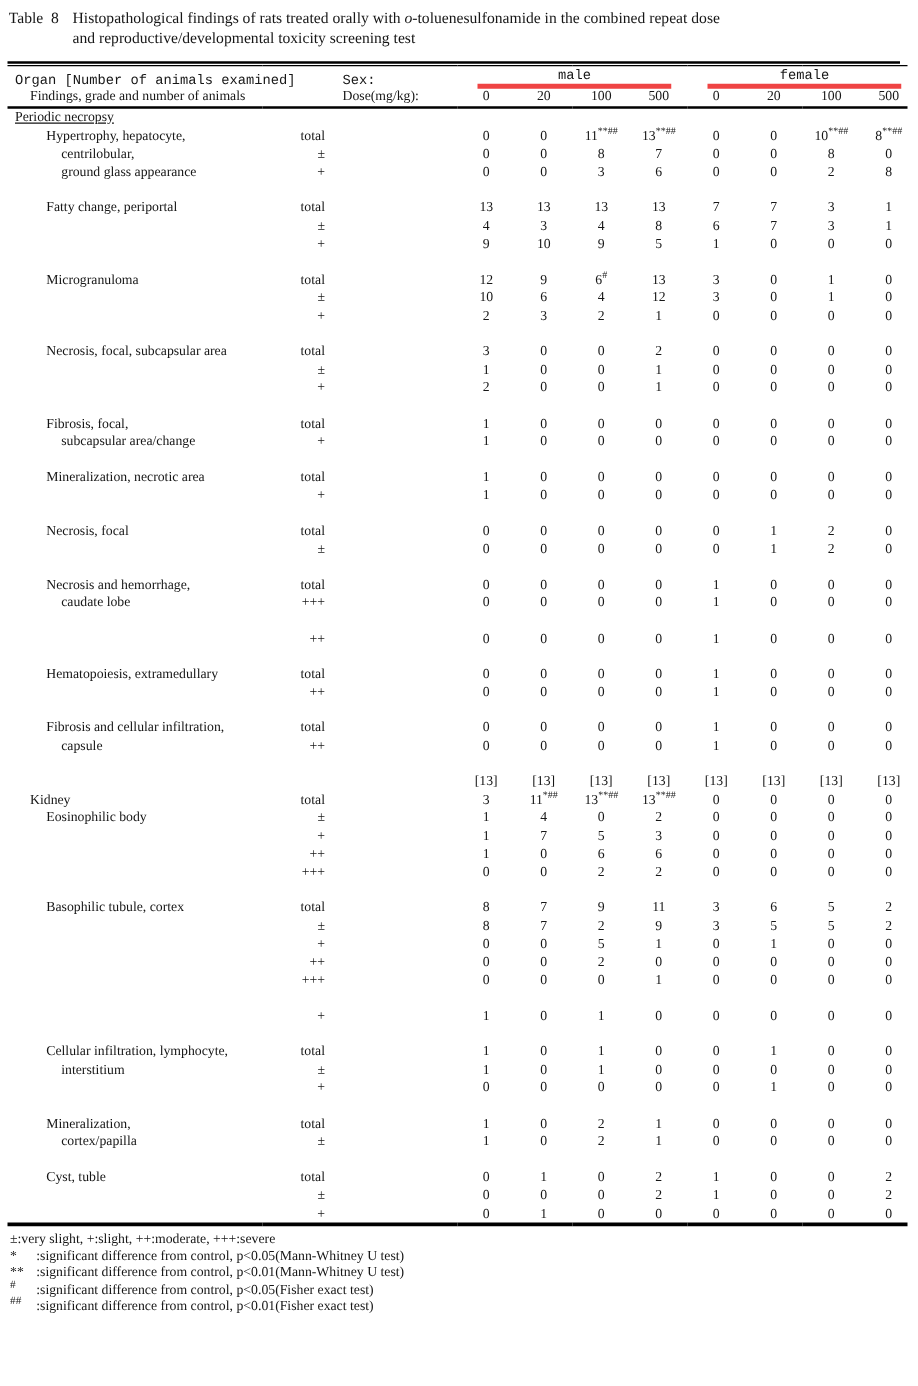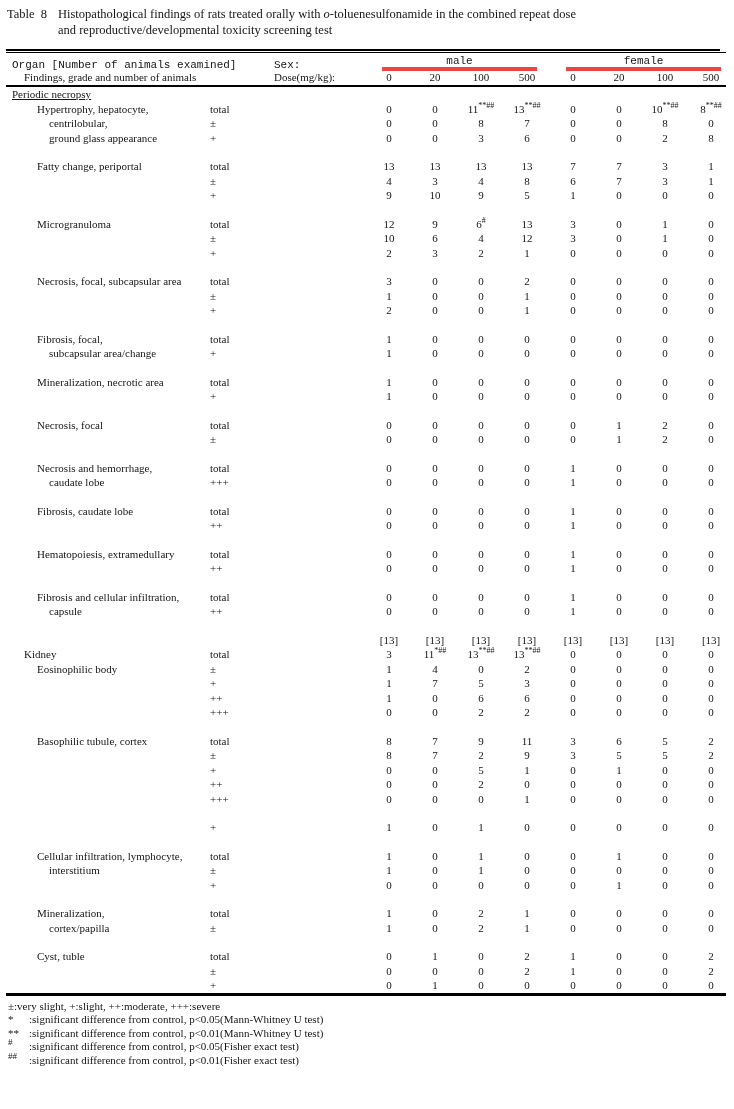--- a/index.html
+++ b/index.html
@@ -28,21 +28,21 @@
   th.sexdose { text-align: left; padding-left: 14px; white-space: nowrap; }
   th.group { padding: 0; }
   .grule { border-bottom: 4px solid #ef4444; margin: 0 13px 0 16px; text-align: center; padding-bottom: 0px; }
   th.num, td.num { text-align: center; }
   
   tbody td { font-size: 11px; line-height: 14.5px; height: 14.5px; padding: 0; white-space: nowrap; overflow: visible; }
   tr.section td { padding-left: 6px; height: 16px; }
   tr.section span { text-decoration: underline; text-align: right; }
   tr.spacer td { height: 14px; }
   td.lblcell { text-align: left; }
-  td.grade { text-align: left; }
+  td.grade { text-align: right; }
   .ind1 { padding-left: 18px; }
   .ind2 { padding-left: 31px; }
   .ind3 { padding-left: 43px; }
   sup.mark { font-size: 8px; line-height: 0; vertical-align: super; letter-spacing: 0px; }
   
   .footnotes { margin: 4px 0 0 3px; font-size: 11px; line-height: 13.5px; }
   .fnrow { white-space: nowrap; }
   .fnsym { display: inline-block; width: 21px; }
   .fnsym.raised { vertical-align: super; font-size: 9px; line-height: 0; }
 </style>
@@ -381,33 +381,20 @@
             <td class="num">0</td>
             <td class="num">1</td>
             <td class="num">0</td>
             <td class="num">0</td>
             <td class="num">0</td>
           </tr>
           <tr class="spacer">
             <td colspan="11"></td>
           </tr>
           <tr>
-            <td class="lblcell ind2">Fibrosis, caudate lobe</td>
-            <td class="grade">total</td>
-            <td></td>
-            <td class="num">0</td>
-            <td class="num">0</td>
-            <td class="num">0</td>
-            <td class="num">0</td>
-            <td class="num">1</td>
-            <td class="num">0</td>
-            <td class="num">0</td>
-            <td class="num">0</td>
-          </tr>
-          <tr>
             <td class="lblcell ind2"></td>
             <td class="grade">++</td>
             <td></td>
             <td class="num">0</td>
             <td class="num">0</td>
             <td class="num">0</td>
             <td class="num">0</td>
             <td class="num">1</td>
             <td class="num">0</td>
             <td class="num">0</td>

